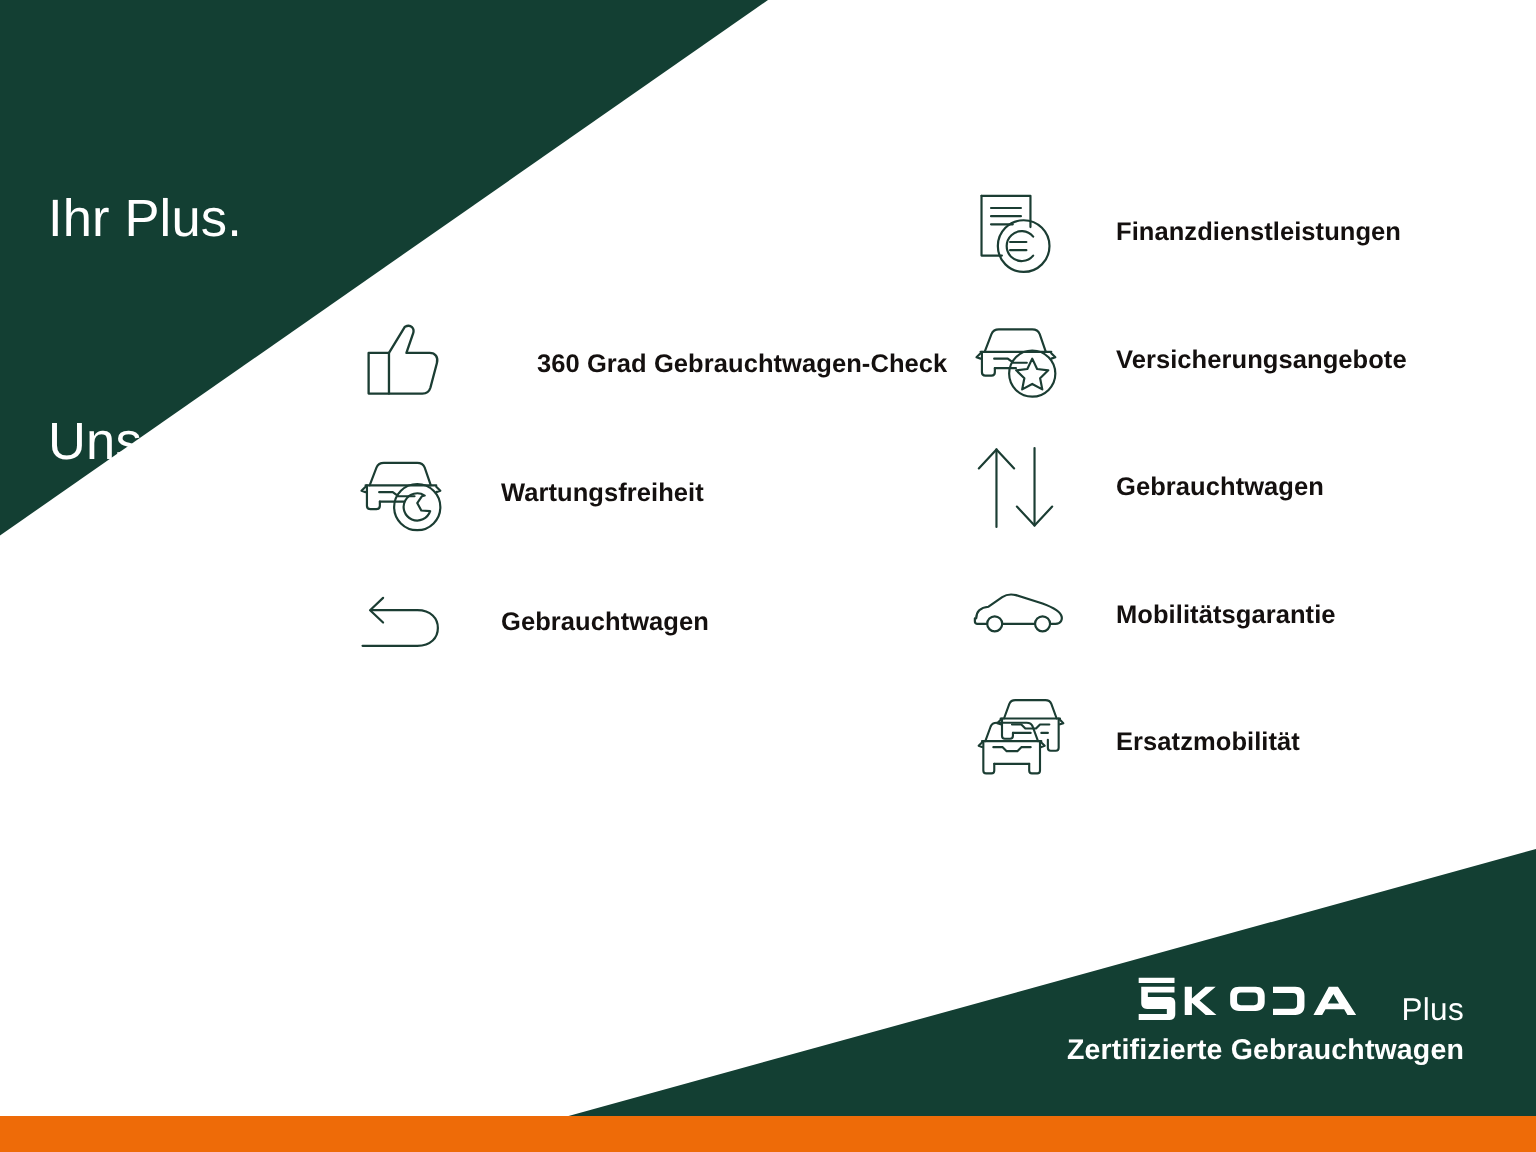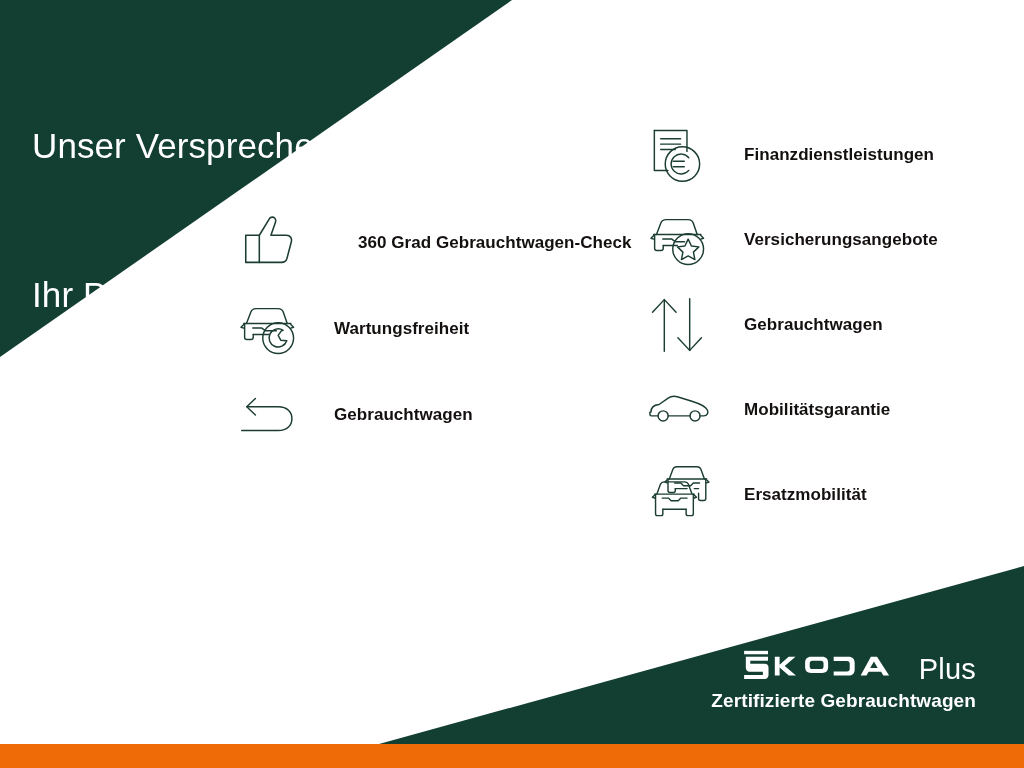--- a/index.html
+++ b/index.html
@@ -99,21 +99,21 @@
   .brand-skoda {
     font-size: 31px;
     font-weight: bold;
     letter-spacing: 1.6px;
     line-height: 1;
     display: flex;
     align-items: center;
   }
   .brand-skoda svg { display: block; }
   .brand-plus {
-    font-size: 29px;
+    font-size: 21px;
     font-weight: 300;
     line-height: 1;
     letter-spacing: 0.2px;
   }
   .brand-sub {
     margin-top: 7px;
     font-size: 19px;
     font-weight: 700;
     letter-spacing: 0.1px;
     line-height: 1;
@@ -124,22 +124,22 @@
 
 <div id="stage">
 
   <svg class="shape-layer" viewBox="0 0 1024 768" width="1024" height="768" aria-hidden="true">
     <polygon points="0,0 512,0 0,357" fill="#133f33"></polygon>
     <polygon points="1024,566 1024,744 379,744" fill="#133f33"></polygon>
     <rect x="0" y="744" width="1024" height="24" fill="#ee6b08"></rect>
   </svg>
 
   <div class="headline">
+    <span class="line">Ihr Plus.</span>
     <span class="line">Unser Versprechen.</span>
-    <span class="line">Ihr Plus.</span>
   </div>
 
   <div class="col col-left">
 
     <div class="feature">
       <span class="icon-wrap">
         <svg viewBox="0 0 64 64" width="62" height="62">
           <path d="M8 24 H22 V52 H8 Z"></path>
           <path d="M22 24 L33 6 C37 4 40 7 38.5 11 L34 24 H50 C54 24 56 27 55 31 L50.5 48 C49.6 51 47.5 52 45 52 H22"></path>
         </svg>

